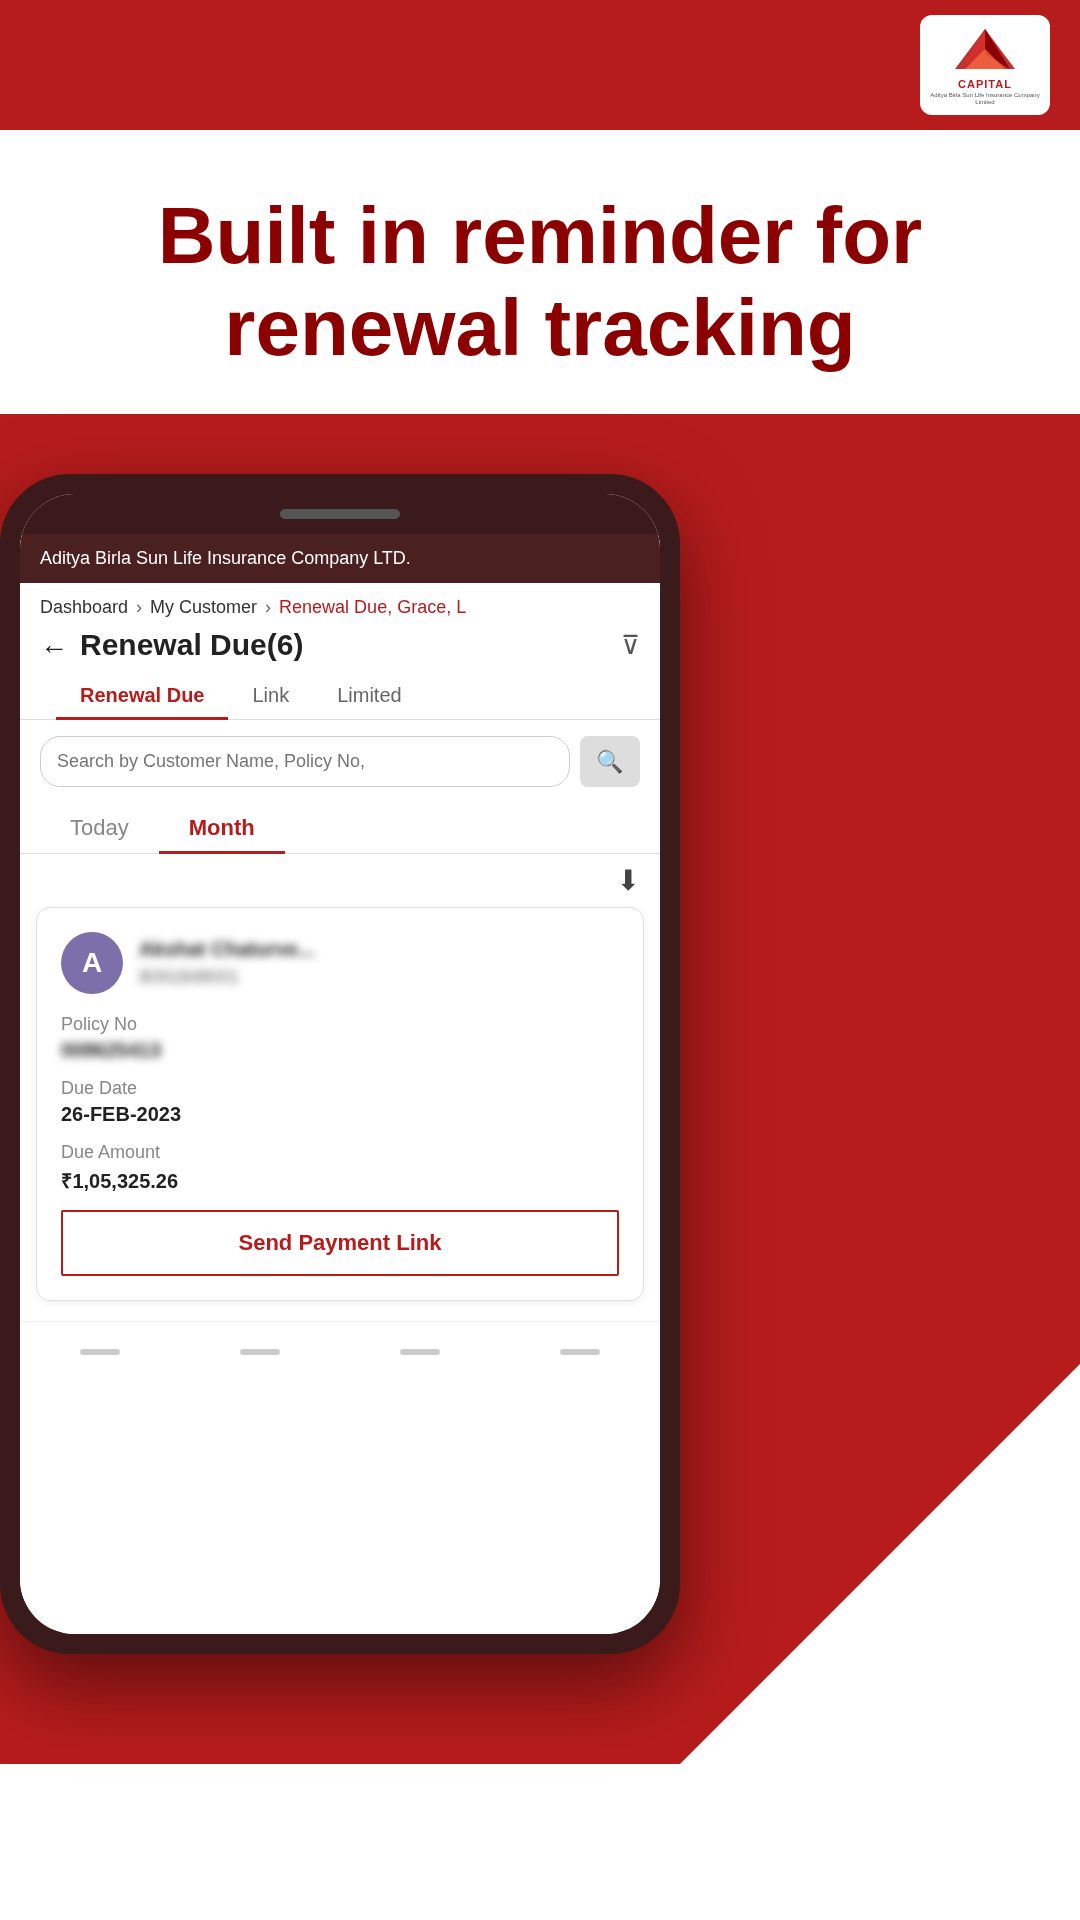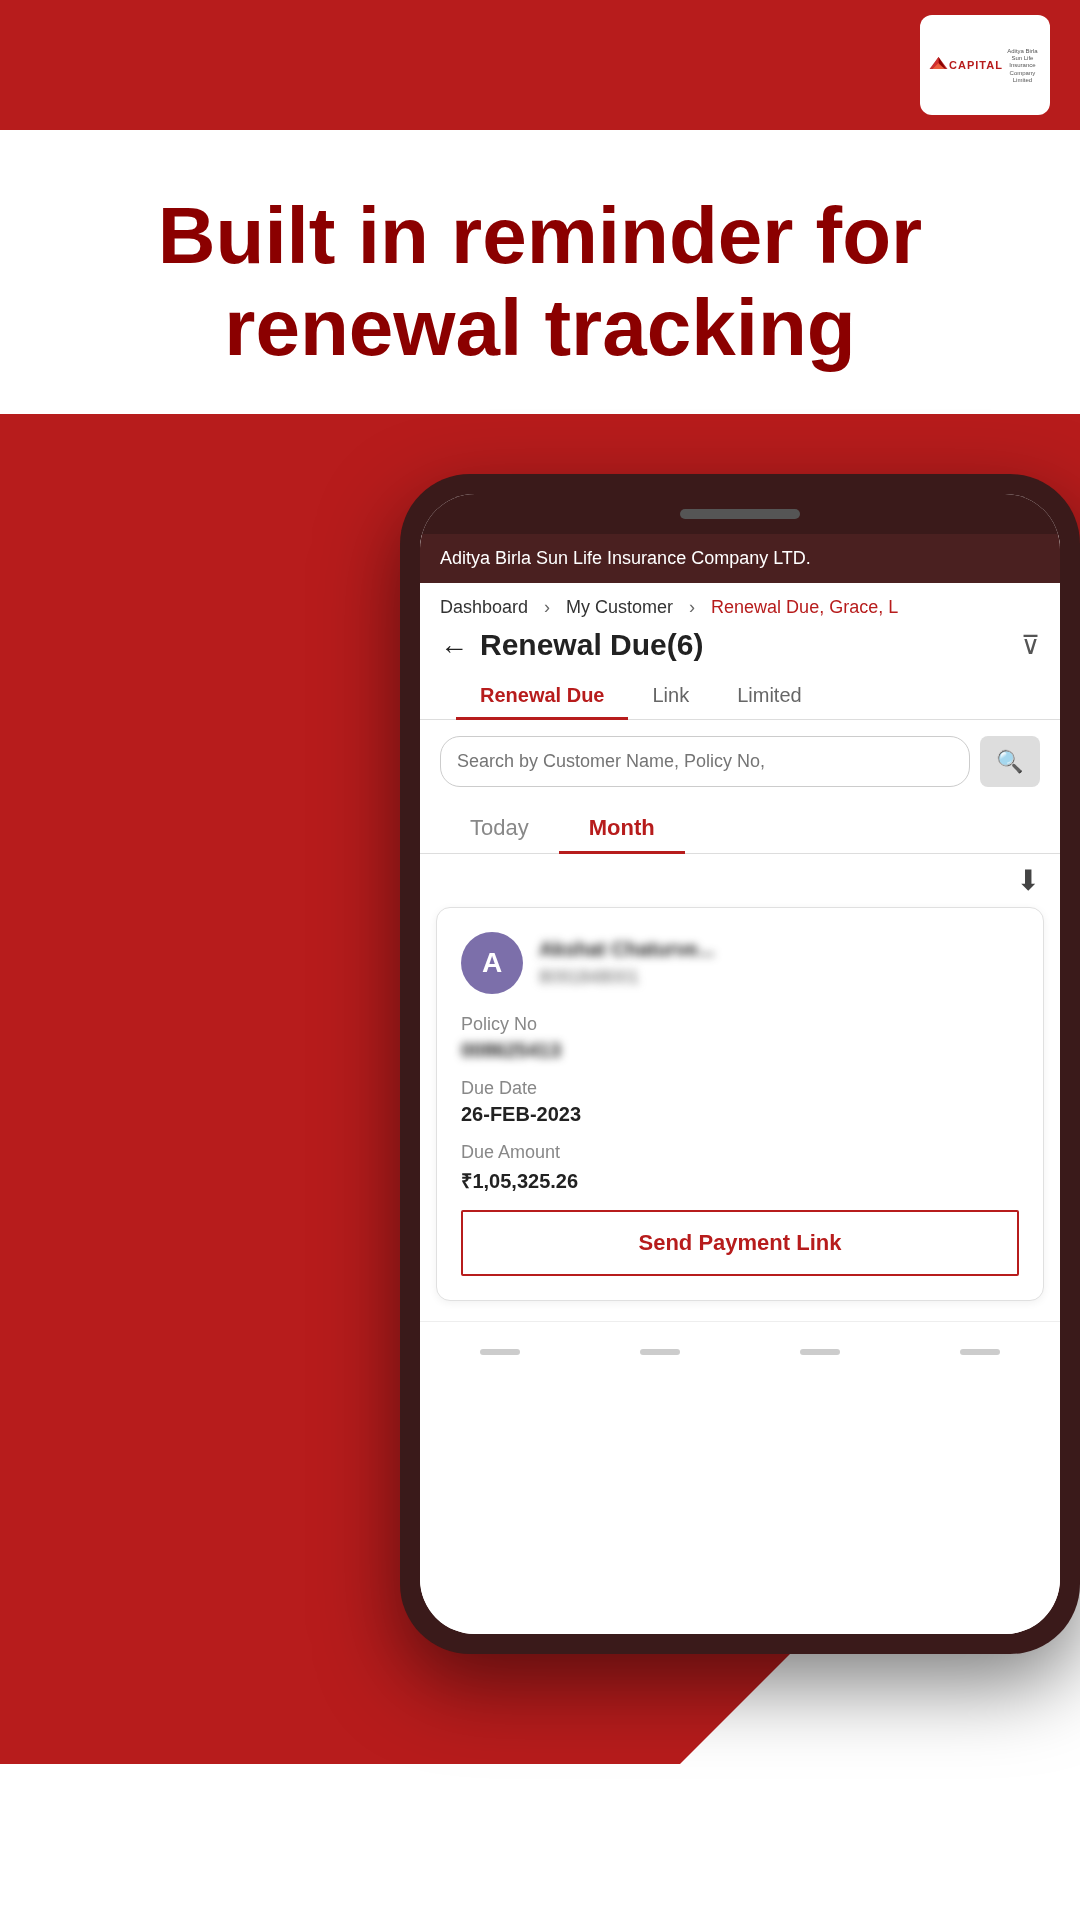--- a/index.html
+++ b/index.html
@@ -21,21 +21,21 @@
       align-items: center;
       justify-content: flex-end;
       padding-right: 30px;
     }
     .logo-box {
       background: #fff;
       width: 130px;
       height: 100px;
       border-radius: 12px;
       display: flex;
-      flex-direction: row;
+      flex-direction: column;
       align-items: center;
       justify-content: center;
       padding: 8px;
     }
     .logo-icon {
       width: 70px;
       height: 50px;
       margin-bottom: 4px;
     }
 
@@ -52,21 +52,21 @@
       line-height: 1.15;
     }
 
     
     .phone-section {
       background: #b71c1c;
       width: 100%;
       min-height: 1350px;
       display: flex;
       align-items: flex-start;
-      justify-content: flex-end;
+      justify-content: flex-start;
       position: relative;
       padding-top: 60px;
       padding-bottom: 80px;
     }
 
     
     .phone-section::after {
       content: '';
       position: absolute;
       bottom: 0;
@@ -121,21 +121,21 @@
     .app-topbar-text {
       color: #fff;
       font-size: 18px;
     }
 
     
     .breadcrumb {
       padding: 14px 20px 0 20px;
       display: flex;
       align-items: center;
-      gap: 16px;
+      gap: 8px;
       flex-wrap: wrap;
     }
     .breadcrumb-item {
       font-size: 18px;
       color: #333;
     }
     .breadcrumb-sep {
       font-size: 18px;
       color: #666;
     }

